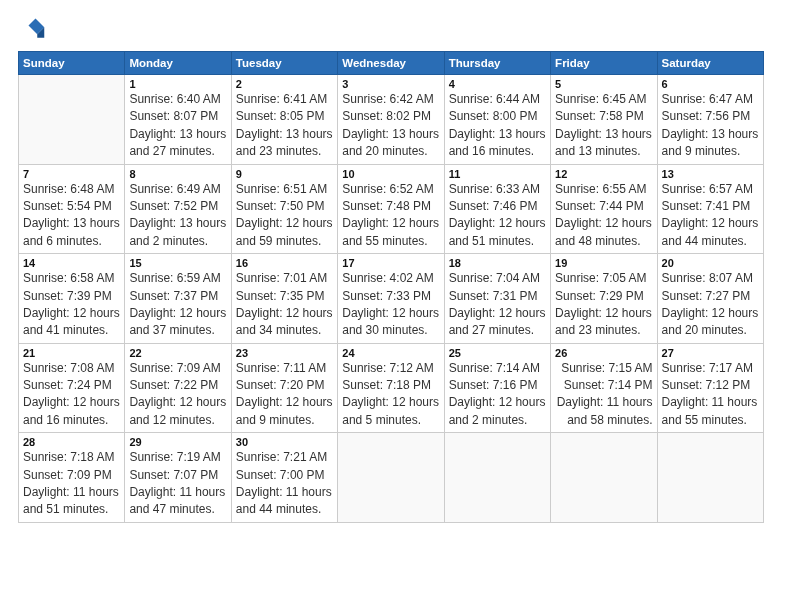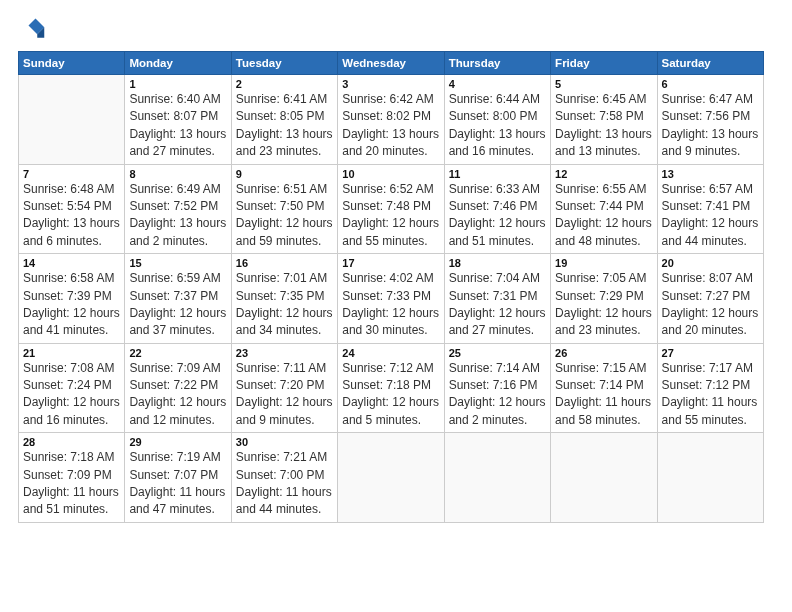--- a/index.html
+++ b/index.html
@@ -309,21 +309,21 @@
           </td>
           <td>
             <span class="day-num">25</span>
             <div class="cell-text" style="white-space: pre-line;">Sunrise: 7:14 AM
 Sunset: 7:16 PM
 Daylight: 12 hours
 and 2 minutes.</div>
           </td>
           <td>
             <span class="day-num">26</span>
-            <div class="cell-text" style="white-space: pre-line;">Sunrise: 7:15 AM
+            <div class="cell-text" style="white-space: pre-line; text-align: right;">Sunrise: 7:15 AM
 Sunset: 7:14 PM
 Daylight: 11 hours
 and 58 minutes.</div>
           </td>
           <td>
             <span class="day-num">27</span>
             <div class="cell-text" style="white-space: pre-line;">Sunrise: 7:17 AM
 Sunset: 7:12 PM
 Daylight: 11 hours
 and 55 minutes.</div>

